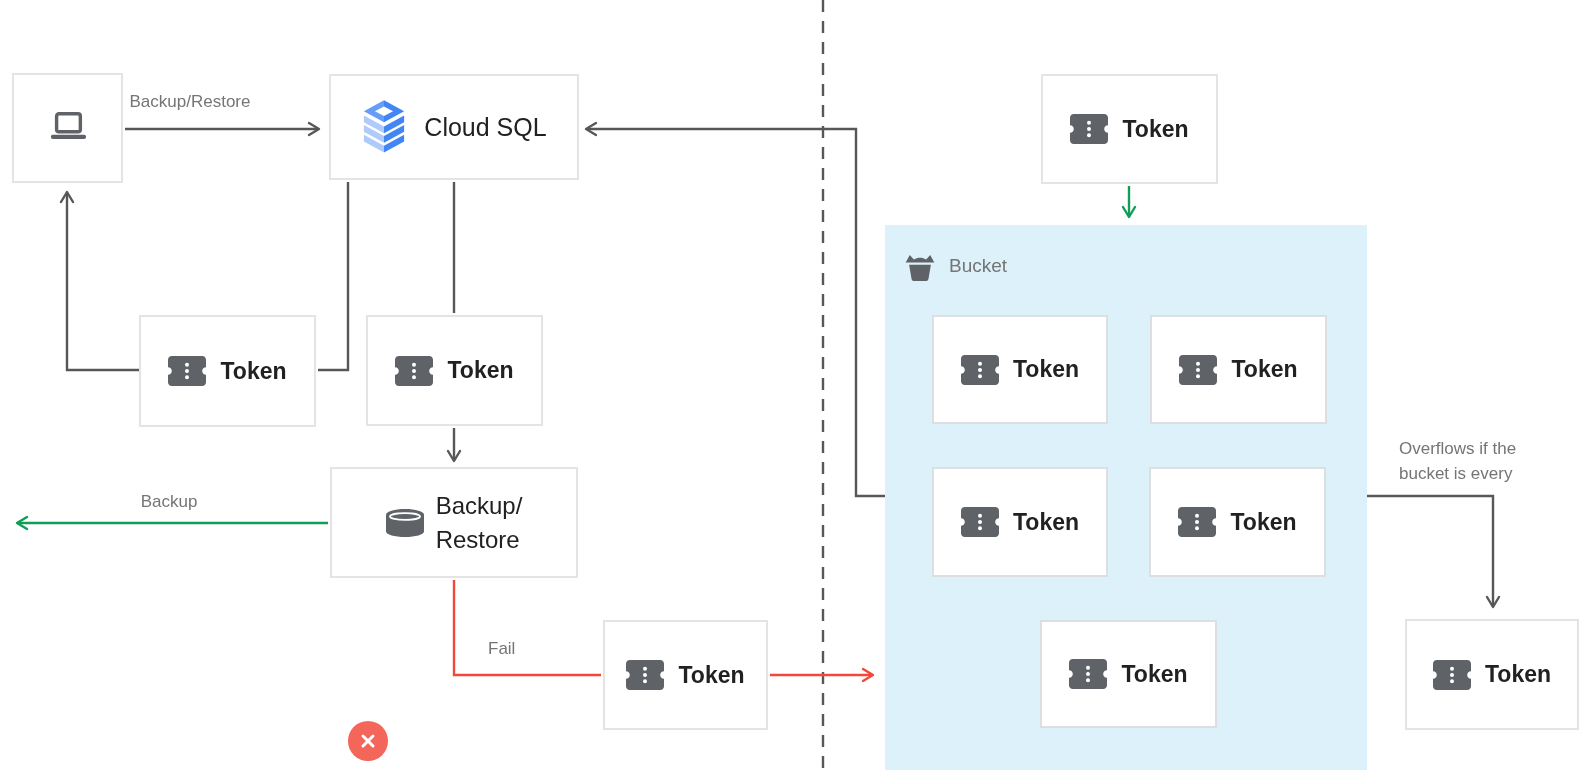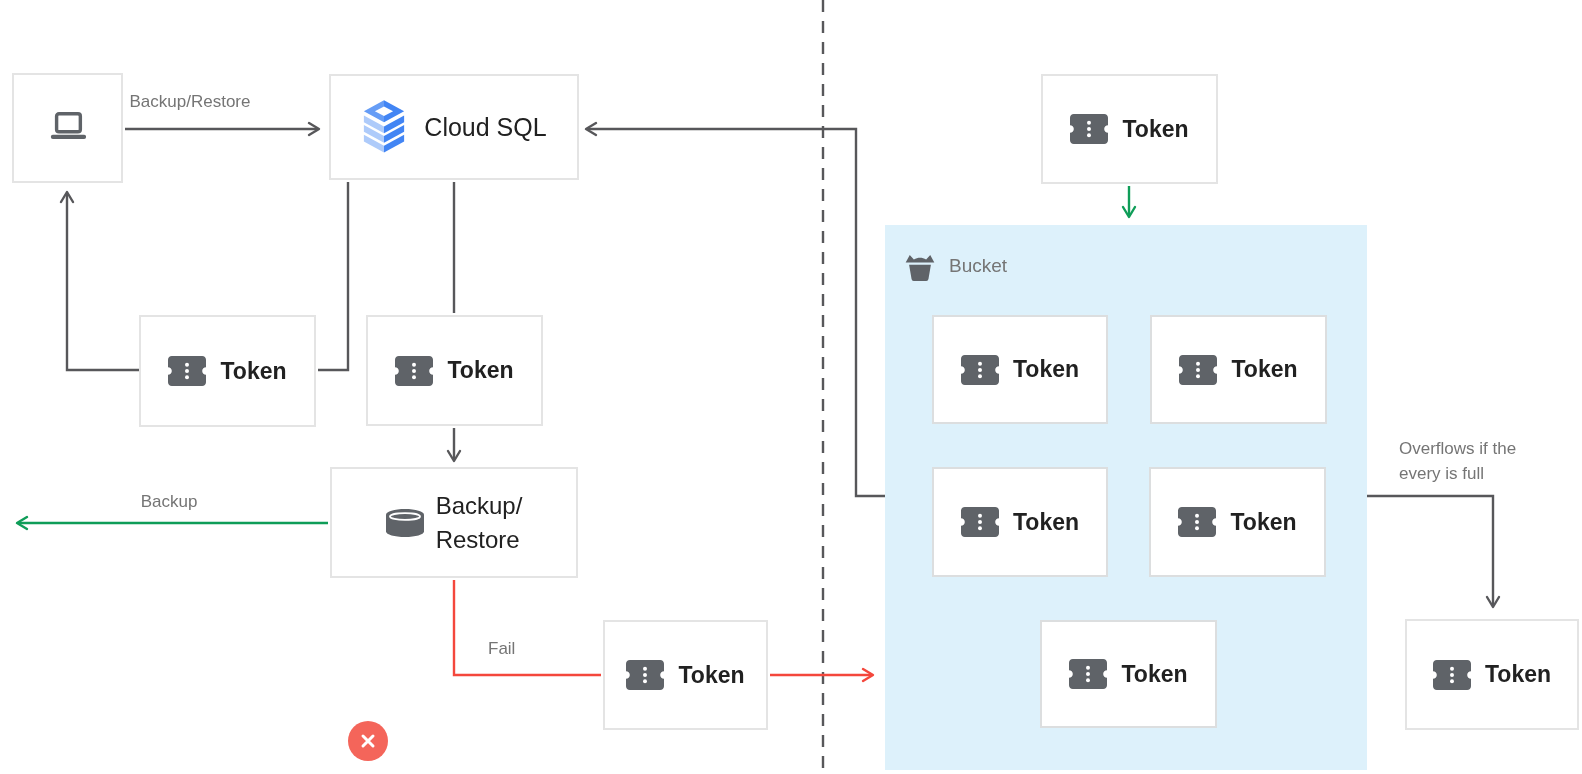--- a/index.html
+++ b/index.html
@@ -214,16 +214,16 @@
         <circle cx="12" cy="15.3" r="1.05" fill="#fff"></circle>
     </svg>
     <span class="txt">Token</span>
   </div>
 
   <div class="lbl" style="left:110px;top:92px;width:160px;text-align:center;">Backup/Restore</div>
   <div class="lbl" style="left:119px;top:492px;width:100px;text-align:center;">Backup</div>
   <div class="lbl" style="left:488px;top:639px;width:80px;text-align:left;">Fail</div>
   <div class="lbl" style="left:1383px;top:436px;width:160px;line-height:25px;margin-left:16px;">
     <div>Overflows if the</div>
-    <div>every is full</div>
+    <div>bucket is every</div>
   </div>
 
 </div>
 
 </body></html>

